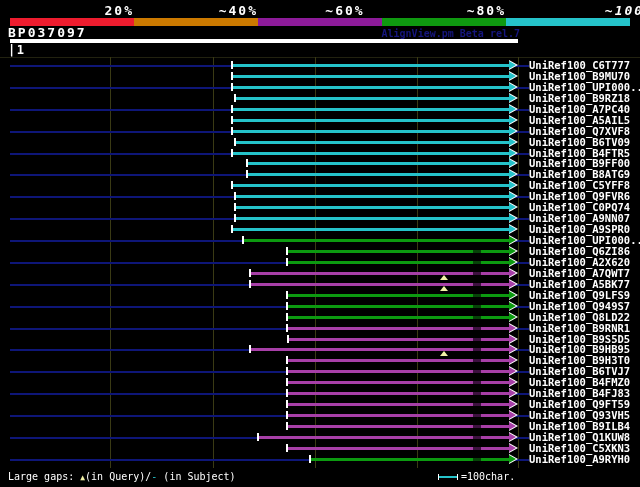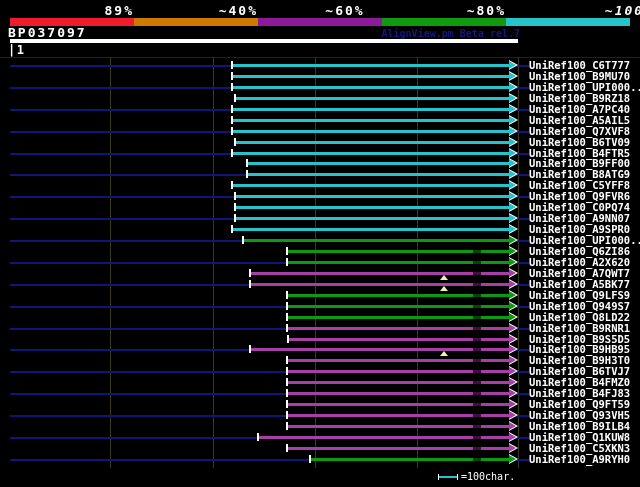--- a/index.html
+++ b/index.html
@@ -43,21 +43,21 @@
   .legend-endtick{position:absolute;width:1px;height:6px;background:#fff;top:474px;}
   .legend-chars{position:absolute;left:461px;top:470px;height:14px;line-height:14px;
                 color:#fff;font-size:10px;}
 </style>
 </head>
 <body>
 
 <div class="screen">
 
   <div id="scale-labels">
-      <div class="scale-label" style="left: 44px;">89%</div>
+      <div class="scale-label" style="left: 44px;">20%</div>
       <div class="scale-label" style="left: 168px;">~40%</div>
       <div class="scale-label" style="left: 300px; text-align: center;">~60%</div>
       <div class="scale-label" style="left: 416px;">~80%</div>
       <div class="scale-label" style="left: 564px; font-style: italic;">~100%</div>
     </div>
   <div id="scale-bar">
       <div style="background: rgb(238, 28, 46);"></div>
       <div style="background: rgb(204, 122, 0);"></div>
       <div style="background: rgb(141, 27, 153);"></div>
       <div style="background: rgb(15, 154, 16);"></div>
@@ -299,19 +299,20 @@
       <div class="hit-label" style="top: 442px;">UniRef100_C5XKN3</div>
       <div class="guide" style="left: 10px; width: 519px; top: 459px; background: rgb(14, 22, 120);"></div>
       <div class="bar" style="left: 310px; width: 199px; top: 458px; background: rgb(12, 154, 16);"></div>
       <div class="tick" style="left: 309px; top: 455px;"></div>
       <div class="gapdash" style="left: 473px; top: 458px; background: rgb(6, 68, 8);"></div>
       <div class="arrow-outer" style="left: 509px; top: 454px;"></div>
       <div class="arrow-inner" style="left: 509px; top: 455px; border-left-color: rgb(12, 154, 16);"></div>
       <div class="hit-label" style="top: 453px; text-align: center;">UniRef100_A9RYH0</div>
     </div>
 
+  <div class="legend-line"><span>Large gaps: </span><span class="legend-tri" style="color: rgb(242, 242, 166);">▲</span><span>(in Query)/</span><span style="color: rgb(37, 195, 202);">-</span><span> (in Subject)</span></div>
 
   <div class="legend-scaleline" style="left: 439px; width: 18px; background: rgb(37, 195, 202);"></div>
   <div class="legend-endtick" style="left:438px;"></div>
   <div class="legend-endtick" style="left:457px;"></div>
   <div class="legend-chars">=100char.</div>
 
 </div>
 
 </body></html>

